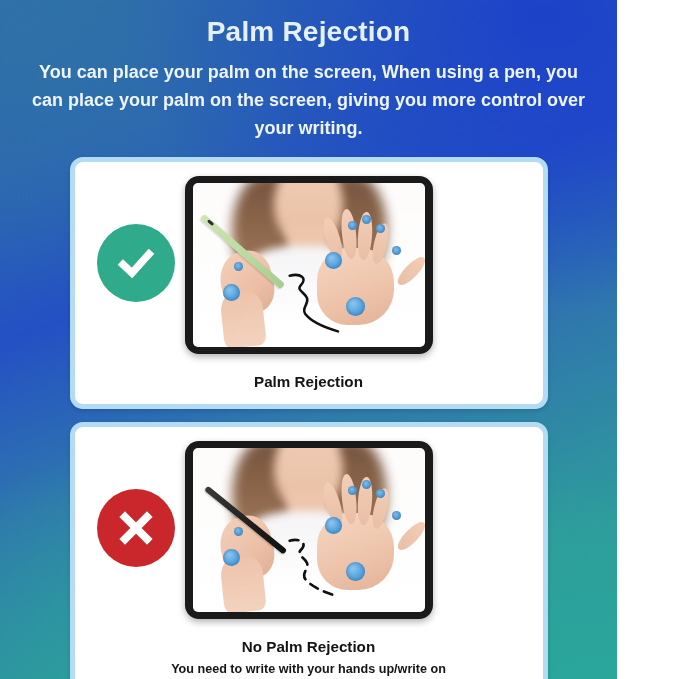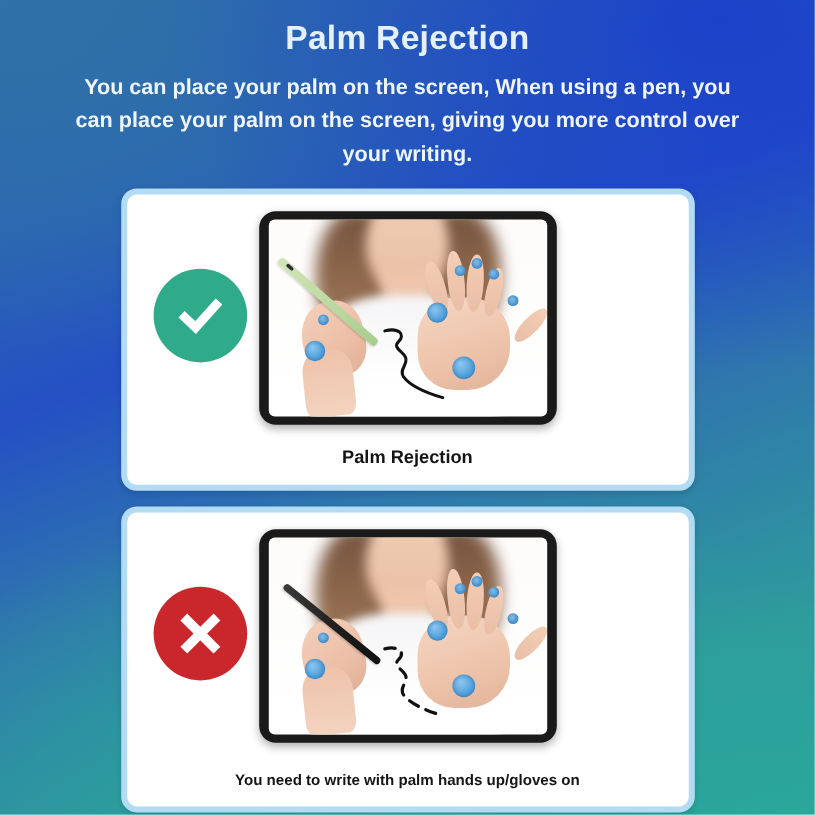--- a/index.html
+++ b/index.html
@@ -3,21 +3,21 @@
 <meta charset="utf-8">
 <style>
   * { box-sizing: border-box; margin: 0; padding: 0; }
   html, body {
     width: 679px; height: 679px;
     font-family: "Liberation Sans", sans-serif;
     overflow: hidden;
   }
   #page {
     position: relative;
-    width: 679px; height: 679px;
+    width: 617px; height: 679px;
     background:
       linear-gradient(160deg,
         #2f6fa8 0%,
         #2a63b4 22%,
         #2450c4 38%,
         #2f77ad 58%,
         #2e9b9c 82%,
         #2aa79b 100%);
     overflow: hidden;
   }
@@ -300,18 +300,19 @@
             <svg class="ink" viewBox="0 0 240 168" preserveAspectRatio="none">
               <path d="M100 95 C112 92 118 98 112 104 C106 110 116 112 118 118
                        C120 124 112 128 116 134 C122 142 136 148 150 152" fill="none" stroke="#111111" stroke-width="2.8" stroke-linecap="round" stroke-dasharray="9 7"></path>
             </svg>
 
           </div>
         </div>
       </div>
 
       <div class="caption">
-        <div class="cap-sub">You need to write with palm hands up/gloves on</div>
+        <div class="cap-title">No Palm Rejection</div>
+        <div class="cap-sub">You need to write with your hands up/write on</div>
       </div>
     </div>
 
   </div>
 </div>
 
 </body></html>

